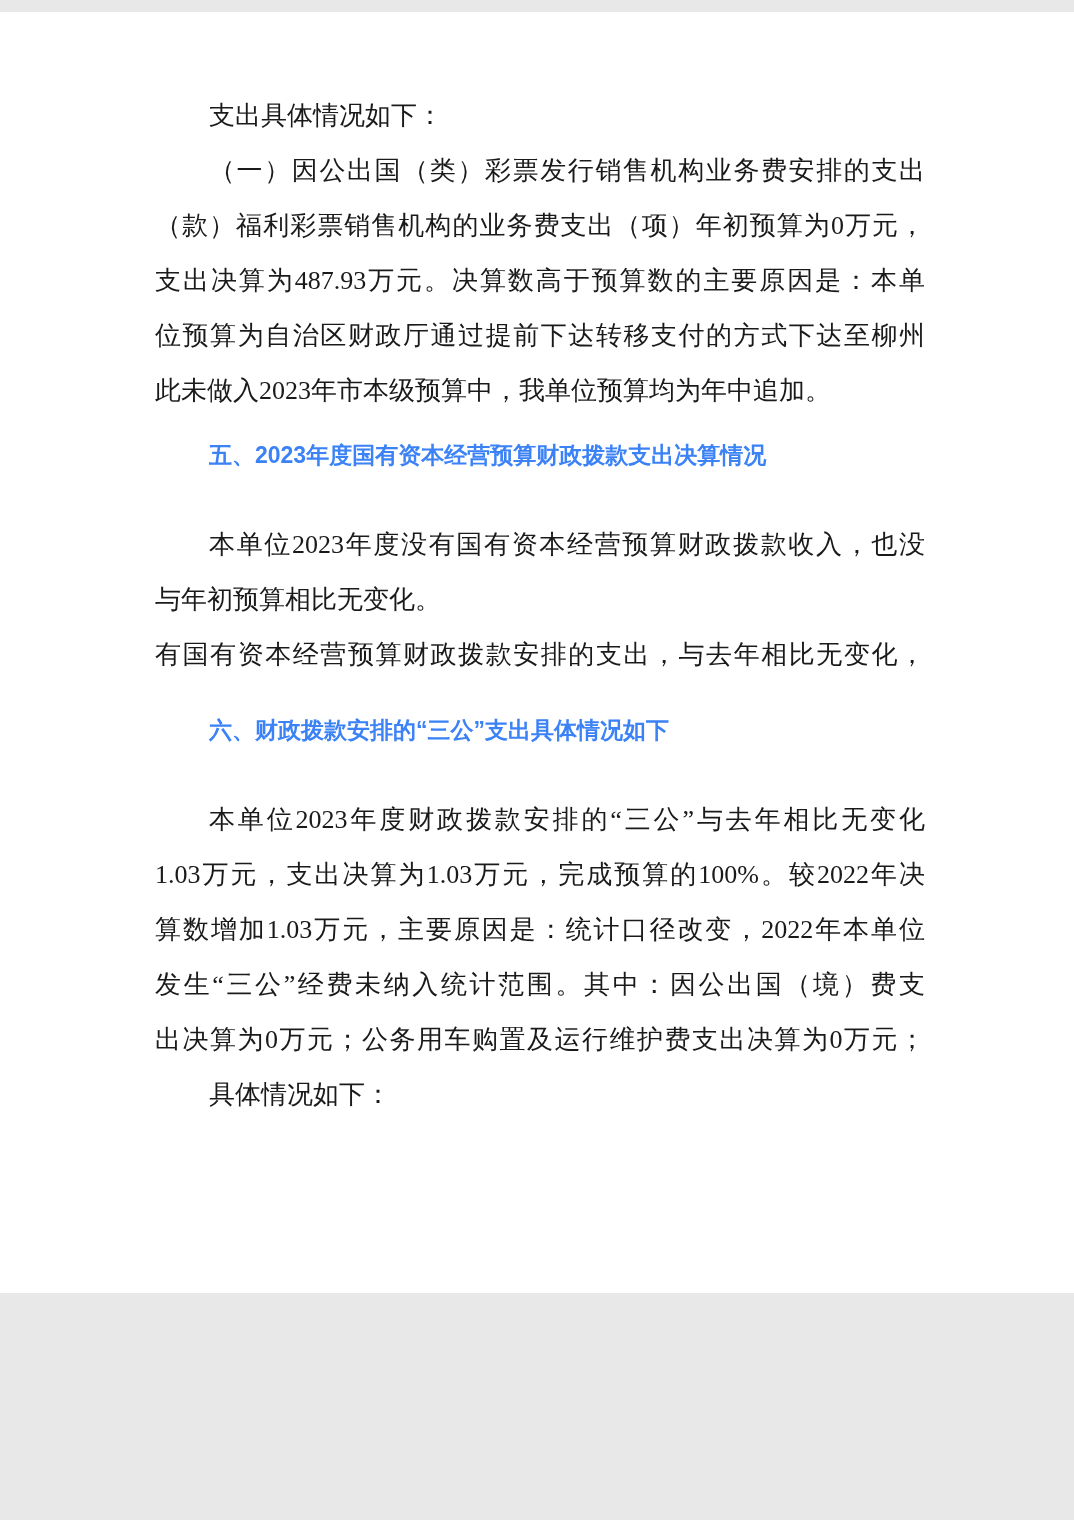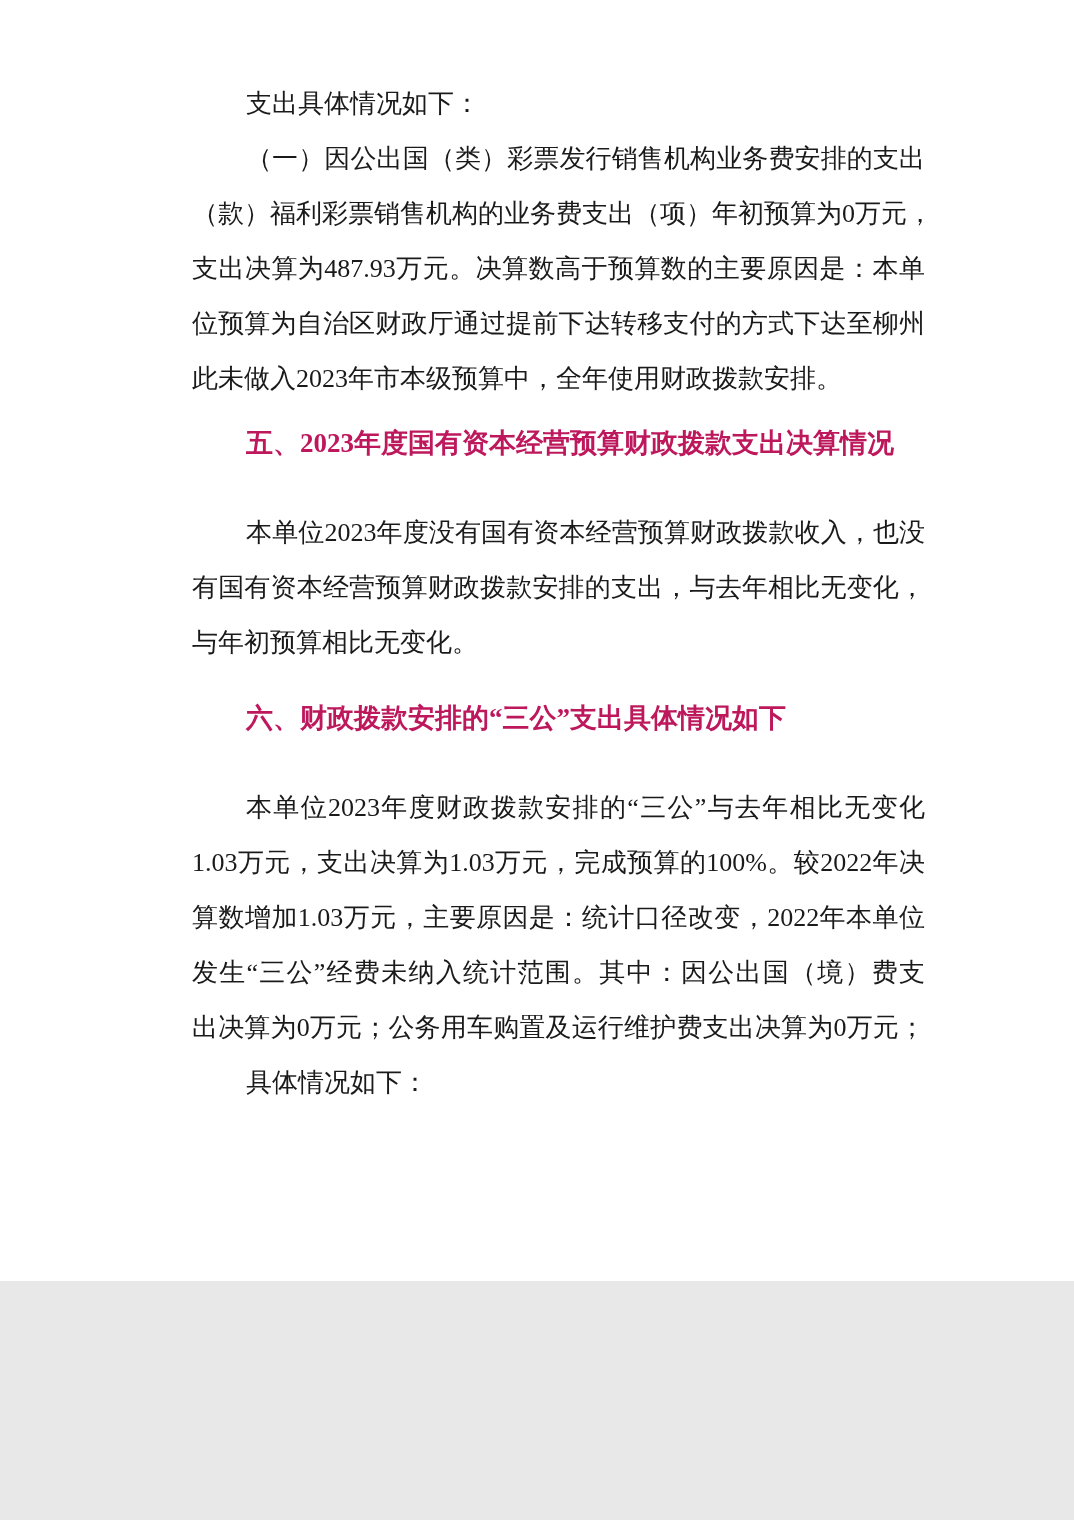--- a/index.html
+++ b/index.html
@@ -1,49 +1,48 @@
 <!DOCTYPE html>
 <html><head>
 <meta charset="utf-8">
 <style>
   html, body { margin: 0; padding: 0; background: #e8e8e8; }
   .page {
     position: relative;
     width: 1074px;
     height: 1281px;
-    margin: 0 auto;
+    margin: 12px auto;
     background: #ffffff;
     color: #1a1a1a;
     font-family: "Liberation Serif", serif;
     overflow: hidden;
     box-sizing: border-box;
-    padding-left: 37px;
   }
   .content {
     box-sizing: border-box;
     width: 100%;
     padding: 76px 149px 0 155px;
   }
   .line {
     height: 55px;
     line-height: 55px;
     font-size: 26px;
     text-align: justify;
     overflow: hidden;
     white-space: nowrap;
   }
   .line.fill { text-align-last: justify; }
   .line.indent { text-indent: 54px; }
   .heading {
     height: 55px;
     line-height: 55px;
-    font-size: 27px;
+    font-size: 23px;
     font-weight: bold;
-    font-family: Liberation Serif, serif;
-    color: #be185d;
+    font-family: Liberation Sans, sans-serif;
+    color: #3b82f6;
     text-indent: 54px;
     white-space: nowrap;
     overflow: hidden;
   }
   .heading.h5 { margin-top: 10px; margin-bottom: 34px; }
   .heading.h6 { margin-top: 21px; margin-bottom: 34px; }
   .footer {
     position: absolute;
     left: 0;
     right: 0;
@@ -59,29 +58,29 @@
 
 <div class="page">
   <div class="content">
 
     <div>
       <div class="line indent">支出具体情况如下：</div>
       <div class="line indent fill">（一）因公出国（类）彩票发行销售机构业务费安排的支出</div>
       <div class="line fill">（款）福利彩票销售机构的业务费支出（项）年初预算为0万元，</div>
       <div class="line fill">支出决算为487.93万元。决算数高于预算数的主要原因是：本单</div>
       <div class="line fill">位预算为自治区财政厅通过提前下达转移支付的方式下达至柳州</div>
-      <div class="line">此未做入2023年市本级预算中，全年使用财政拨款安排。</div>
+      <div class="line">此未做入2023年市本级预算中，我单位预算均为年中追加。</div>
     </div>
 
     <div class="heading h5">五、2023年度国有资本经营预算财政拨款支出决算情况</div>
 
     <div>
       <div class="line indent fill">本单位2023年度没有国有资本经营预算财政拨款收入，也没</div>
+      <div class="line">与年初预算相比无变化。</div>
       <div class="line fill">有国有资本经营预算财政拨款安排的支出，与去年相比无变化，</div>
-      <div class="line">与年初预算相比无变化。</div>
     </div>
 
     <div class="heading h6">六、财政拨款安排的“三公”支出具体情况如下</div>
 
     <div>
       <div class="line indent fill">本单位2023年度财政拨款安排的“三公”与去年相比无变化</div>
       <div class="line fill">1.03万元，支出决算为1.03万元，完成预算的100%。较2022年决</div>
       <div class="line fill">算数增加1.03万元，主要原因是：统计口径改变，2022年本单位</div>
       <div class="line fill">发生“三公”经费未纳入统计范围。其中：因公出国（境）费支</div>
       <div class="line fill">出决算为0万元；公务用车购置及运行维护费支出决算为0万元；</div>

